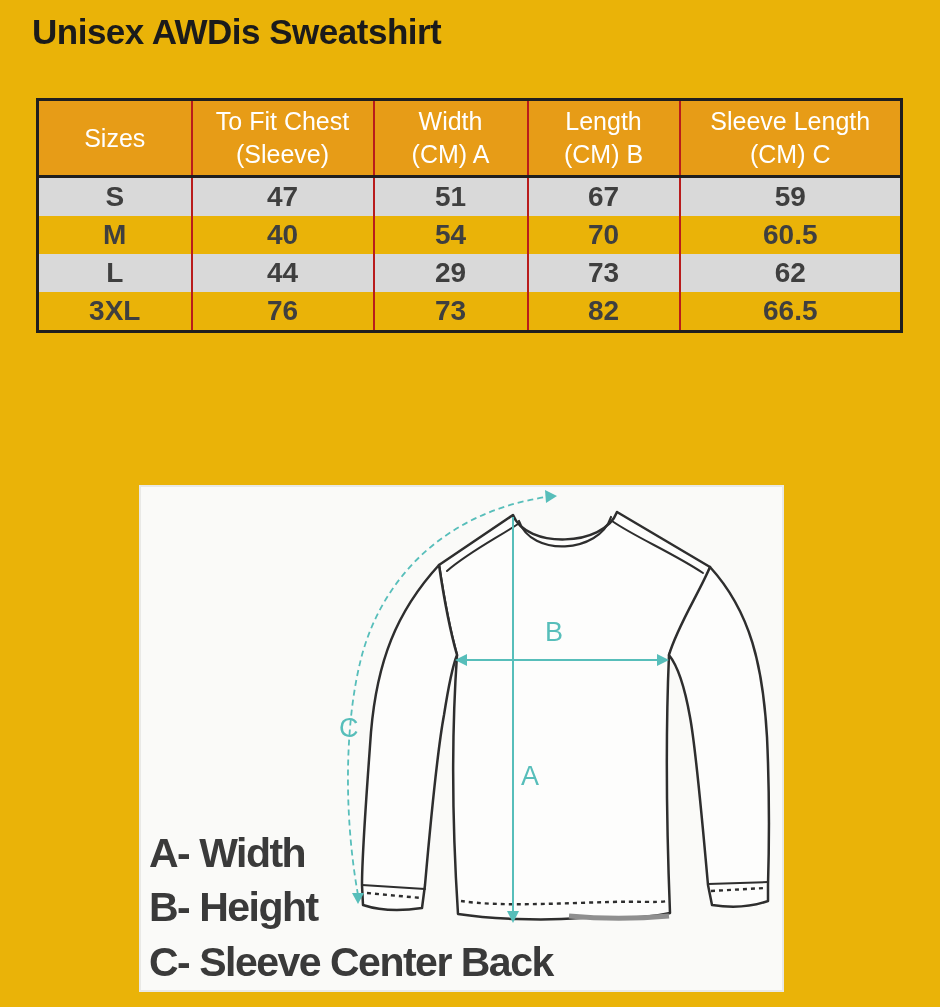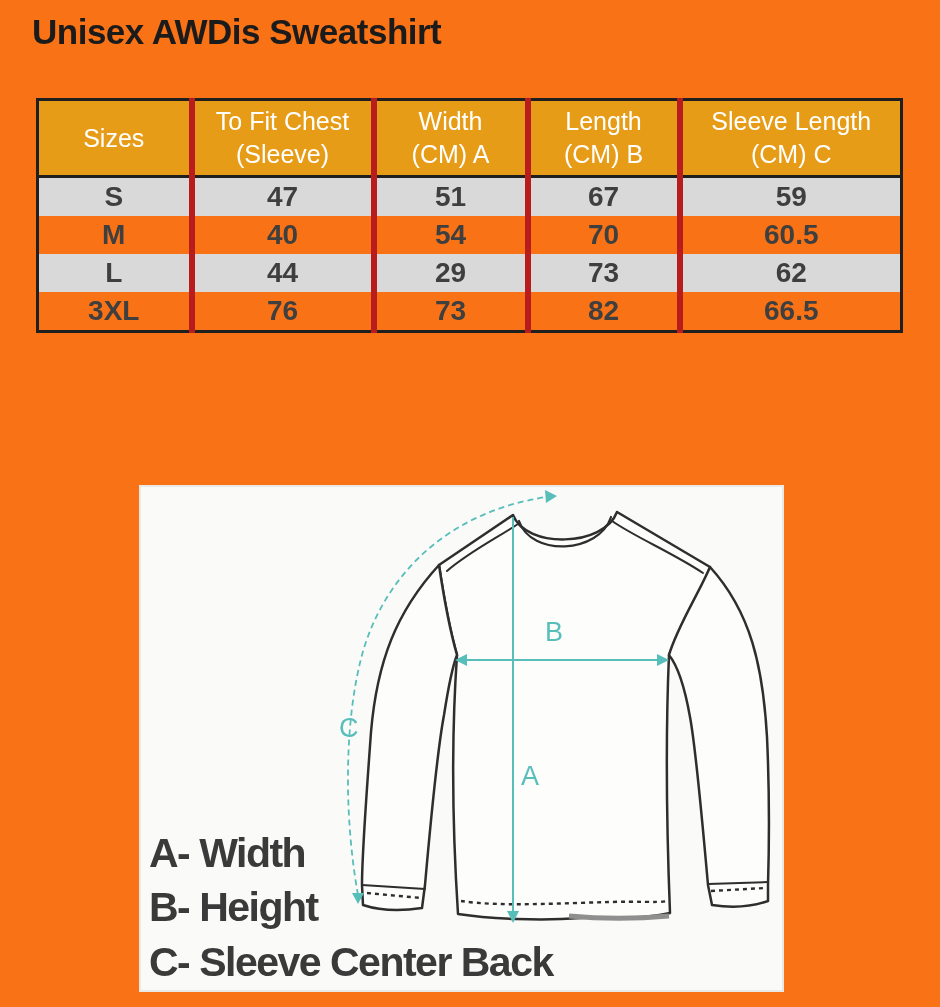--- a/index.html
+++ b/index.html
@@ -1,32 +1,32 @@
 <!DOCTYPE html>
 <html><head>
 <meta charset="utf-8">
 <style>
   html,body{margin:0;padding:0;background:#ffffff;}
   .canvas{
-    position:relative;width:940px;height:1007px;background:#f97316;overflow:hidden;
+    position:relative;width:940px;height:1007px;background:#eab308;overflow:hidden;
     font-family:"Liberation Sans", sans-serif;
   }
   .page-title{
     position:absolute;left:32px;top:12px;
     font-size:35px;font-weight:700;color:#1b1b1b;letter-spacing:-0.5px;
   }
   table.size-table{
     position:absolute;left:36px;top:54px;width:864px;
     border-collapse:collapse;table-layout:fixed;
     border:3px solid #1f1f1f;
     margin-top:44px;
   }
   table.size-table th,
   table.size-table td{
-    border-left:6px solid #b91c1c;
+    border-left:2px solid #b91c1c;
     text-align:center;vertical-align:middle;padding:0;
   }
   table.size-table th:first-child,
   table.size-table td:first-child{border-left:none;}
   table.size-table thead th{
     background:#E79C17;color:#ffffff;font-weight:400;font-size:25px;
     height:74px;border-bottom:3px solid #1f1f1f;
   }
   .hline{line-height:33px;}
   table.size-table tbody td{

